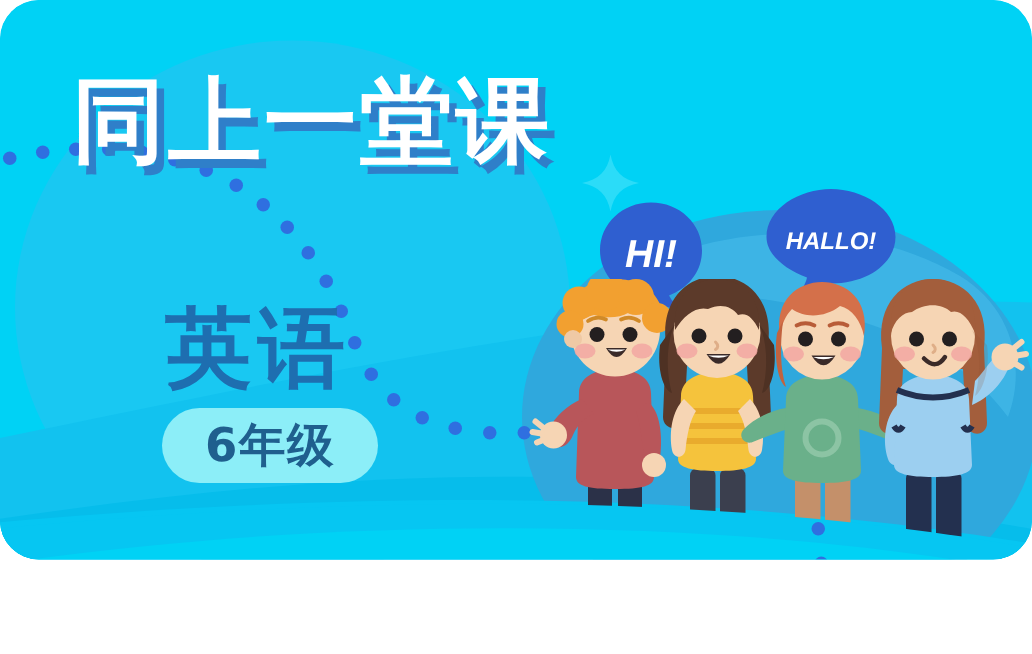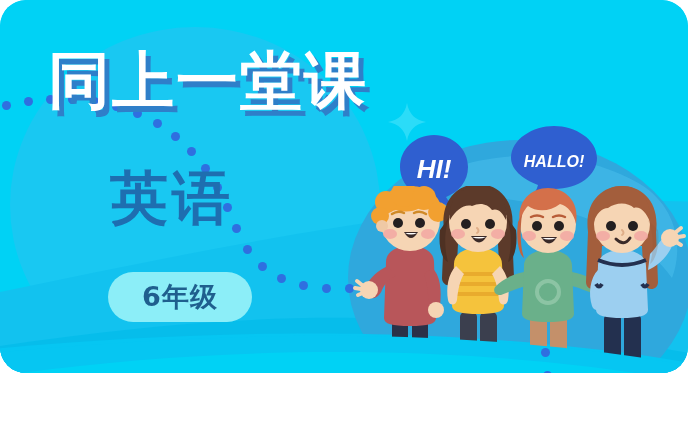--- a/index.html
+++ b/index.html
@@ -28,37 +28,37 @@
     position:absolute;left:48px;top:48px;
     font-size:62px;line-height:1.05;
     font-weight:bold;
     letter-spacing:2px;
     color:#ffffff;
     text-shadow:5px 6px 0 #2f7fc9;
     white-space:nowrap;
     font-family:"DejaVu Sans","Liberation Sans",sans-serif;
   }
   .subtitle{
-    position:absolute;left:110px;top:174px;
+    position:absolute;left:110px;top:204px;
     font-size:58px;line-height:1;
     font-weight:bold;
     letter-spacing:4px;
     color:#1e6eb0;
     white-space:nowrap;
-    font-family:Liberation Mono, monospace;
+    font-family:Liberation Sans, sans-serif;
   }
   .badge{
     position:absolute;left:108px;top:272px;
     width:144px;height:50px;
     border-radius:25px;
     background:#8ceef8;
     display:flex;align-items:center;justify-content:center;
   }
   .badge span{
-    font-size:27px;font-weight:bold;color:#1f5f8e;letter-spacing:1px;
+    font-size:31px;font-weight:bold;color:#1f5f8e;letter-spacing:1px;
     font-family:"DejaVu Sans","Liberation Sans",sans-serif;
   }
 
   
   .bubble{position:absolute;}
   .bubble .btxt{
     position:absolute;inset:0;
     display:flex;align-items:center;justify-content:center;
     color:#fff;font-weight:bold;font-style:italic;
     font-family:"Liberation Sans","DejaVu Sans",sans-serif;

